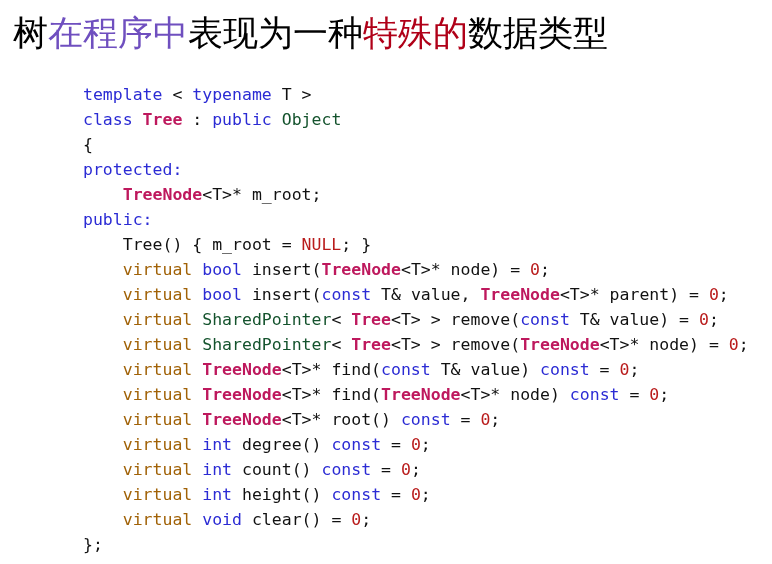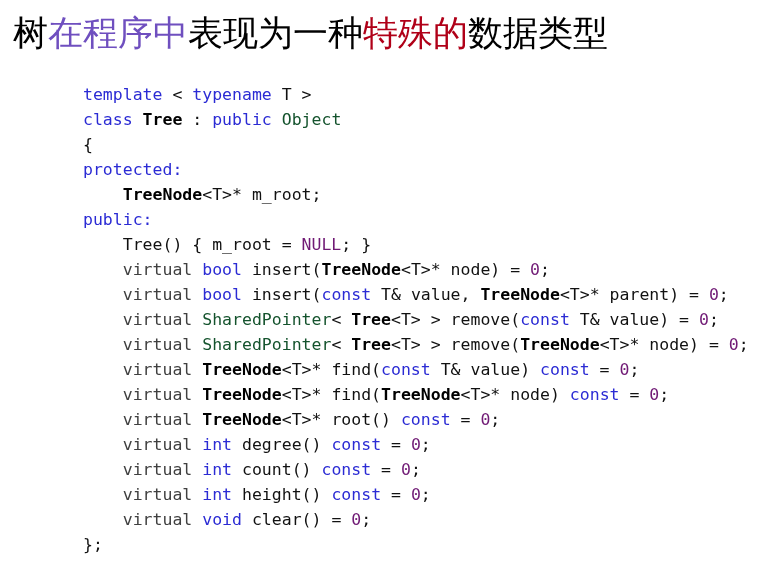--- a/index.html
+++ b/index.html
@@ -51,24 +51,24 @@
     margin-left: 16px;
   }
   #code .line {
     height: 25px;
     white-space: pre;
   }
 
   
   .tok-plain  { color: #111111; }
   .tok-kw     { color: #2b2bd4; }              
-  .tok-virt   { color: #404040; }              
-  .tok-type   { color: #000000; font-weight: bold; }  
+  .tok-virt   { color: #a16207; }              
+  .tok-type   { color: #be185d; font-weight: bold; }  
   .tok-type2  { color: #14532d; }              
-  .tok-num    { color: #701a75; }
+  .tok-num    { color: #b91c1c; }
 </style>
 </head>
 <body>
 
 <div id="slide">
 
   <div id="title"><span class="seg" style="color: rgb(0, 0, 0);">树</span><span class="seg" style="color: rgb(111, 79, 191);">在程序中</span><span class="seg" style="color: rgb(0, 0, 0);">表现为一种</span><span class="seg" style="color: rgb(176, 0, 24);">特殊的</span><span class="seg" style="color: rgb(0, 0, 0);">数据类型</span></div>
 
   <div id="code"><div class="line"><span class="tok-kw">template</span><span class="tok-plain"> &lt; </span><span class="tok-kw">typename</span><span class="tok-plain"> T &gt;</span></div><div class="line"><span class="tok-kw">class</span><span class="tok-plain"> </span><span class="tok-type">Tree</span><span class="tok-plain"> : </span><span class="tok-kw">public</span><span class="tok-plain"> </span><span class="tok-type2">Object</span></div><div class="line"><span class="tok-plain">{</span></div><div class="line"><span class="tok-kw">protected:</span></div><div class="line"><span class="tok-plain">    </span><span class="tok-type">TreeNode</span><span class="tok-plain">&lt;T&gt;* m_root;</span></div><div class="line"><span class="tok-kw">public:</span></div><div class="line"><span class="tok-plain">    Tree() { m_root = </span><span class="tok-num">NULL</span><span class="tok-plain">; }</span></div><div class="line"><span class="tok-plain">    </span><span class="tok-virt">virtual</span><span class="tok-plain"> </span><span class="tok-kw">bool</span><span class="tok-plain"> insert(</span><span class="tok-type">TreeNode</span><span class="tok-plain">&lt;T&gt;* node) = </span><span class="tok-num">0</span><span class="tok-plain">;</span></div><div class="line"><span class="tok-plain">    </span><span class="tok-virt">virtual</span><span class="tok-plain"> </span><span class="tok-kw">bool</span><span class="tok-plain"> insert(</span><span class="tok-kw">const</span><span class="tok-plain"> T&amp; value, </span><span class="tok-type">TreeNode</span><span class="tok-plain">&lt;T&gt;* parent) = </span><span class="tok-num">0</span><span class="tok-plain">;</span></div><div class="line"><span class="tok-plain">    </span><span class="tok-virt">virtual</span><span class="tok-plain"> </span><span class="tok-type2">SharedPointer</span><span class="tok-plain">&lt; </span><span class="tok-type">Tree</span><span class="tok-plain">&lt;T&gt; &gt; remove(</span><span class="tok-kw">const</span><span class="tok-plain"> T&amp; value) = </span><span class="tok-num">0</span><span class="tok-plain">;</span></div><div class="line"><span class="tok-plain">    </span><span class="tok-virt">virtual</span><span class="tok-plain"> </span><span class="tok-type2">SharedPointer</span><span class="tok-plain">&lt; </span><span class="tok-type">Tree</span><span class="tok-plain">&lt;T&gt; &gt; remove(</span><span class="tok-type">TreeNode</span><span class="tok-plain">&lt;T&gt;* node) = </span><span class="tok-num">0</span><span class="tok-plain">;</span></div><div class="line"><span class="tok-plain">    </span><span class="tok-virt">virtual</span><span class="tok-plain"> </span><span class="tok-type">TreeNode</span><span class="tok-plain">&lt;T&gt;* find(</span><span class="tok-kw">const</span><span class="tok-plain"> T&amp; value) </span><span class="tok-kw">const</span><span class="tok-plain"> = </span><span class="tok-num">0</span><span class="tok-plain">;</span></div><div class="line"><span class="tok-plain">    </span><span class="tok-virt">virtual</span><span class="tok-plain"> </span><span class="tok-type">TreeNode</span><span class="tok-plain">&lt;T&gt;* find(</span><span class="tok-type">TreeNode</span><span class="tok-plain">&lt;T&gt;* node) </span><span class="tok-kw">const</span><span class="tok-plain"> = </span><span class="tok-num">0</span><span class="tok-plain">;</span></div><div class="line"><span class="tok-plain">    </span><span class="tok-virt">virtual</span><span class="tok-plain"> </span><span class="tok-type">TreeNode</span><span class="tok-plain">&lt;T&gt;* root() </span><span class="tok-kw">const</span><span class="tok-plain"> = </span><span class="tok-num">0</span><span class="tok-plain">;</span></div><div class="line"><span class="tok-plain">    </span><span class="tok-virt">virtual</span><span class="tok-plain"> </span><span class="tok-kw">int</span><span class="tok-plain"> degree() </span><span class="tok-kw">const</span><span class="tok-plain"> = </span><span class="tok-num">0</span><span class="tok-plain">;</span></div><div class="line"><span class="tok-plain">    </span><span class="tok-virt">virtual</span><span class="tok-plain"> </span><span class="tok-kw">int</span><span class="tok-plain"> count() </span><span class="tok-kw">const</span><span class="tok-plain"> = </span><span class="tok-num">0</span><span class="tok-plain">;</span></div><div class="line"><span class="tok-plain">    </span><span class="tok-virt">virtual</span><span class="tok-plain"> </span><span class="tok-kw">int</span><span class="tok-plain"> height() </span><span class="tok-kw">const</span><span class="tok-plain"> = </span><span class="tok-num">0</span><span class="tok-plain">;</span></div><div class="line"><span class="tok-plain">    </span><span class="tok-virt">virtual</span><span class="tok-plain"> </span><span class="tok-kw">void</span><span class="tok-plain"> clear() = </span><span class="tok-num">0</span><span class="tok-plain">;</span></div><div class="line"><span class="tok-plain">};</span></div></div>
 

